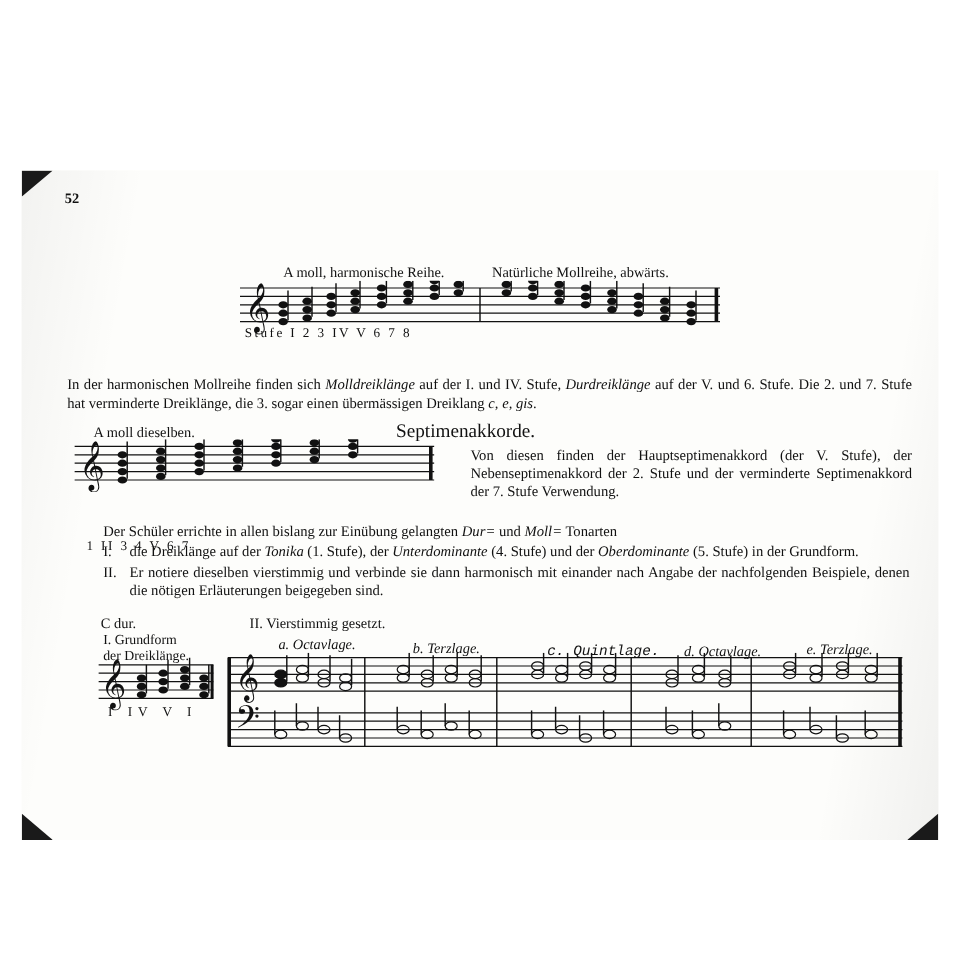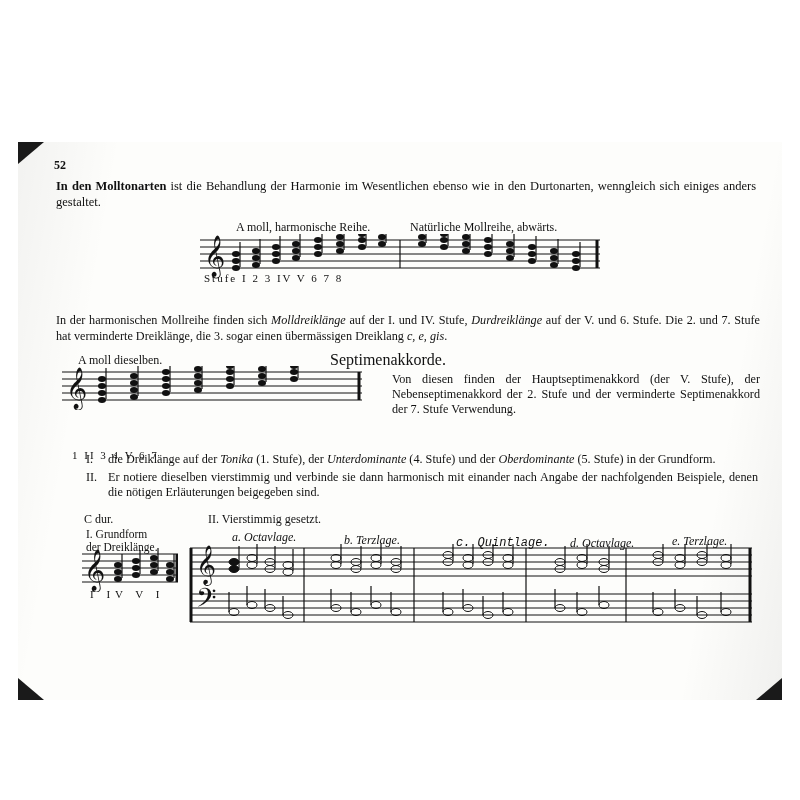--- a/index.html
+++ b/index.html
@@ -100,23 +100,20 @@
 
 <div id="page">
 
   <div id="sheet"></div>
   <div class="corner tl"></div>
   <div class="corner bl"></div>
   <div class="corner br"></div>
 
   <div class="txt pageno">52</div>
 
-  <div class="txt intro">
-    <b>In den Molltonarten</b><span> ist die Behandlung der Harmonie im Wesentlichen ebenso wie in den Durtonarten, wenngleich sich einiges anders gestaltet.</span>
-  </div>
 
 
   <div class="cap" style="left:236px; top:220px;">A moll, harmonische Reihe.</div>
   <div class="cap" style="left:410px; top:220px;">Natürliche Mollreihe, abwärts.</div>
 
   <div class="fig" style="left:200px; top:234px;">
     <svg width="400" height="46" viewBox="0 0 400 46">
       <g class="stafflines">
         <line x1="0" y1="6" x2="400" y2="6"></line>
         <line x1="0" y1="13" x2="400" y2="13"></line>
@@ -299,20 +296,23 @@
           </g>
       </g>
       <line class="barthick" x1="297" y1="6" x2="297" y2="34"></line>
     </svg>
   </div>
   <div class="degrees" style="left:72px; top:402px;margin-top:47px;">1  II   3   4  V   6   7</div>
 
   <div class="txt para p3">Von diesen finden der Hauptseptimenakkord (der V. Stufe), der Nebenseptimenakkord der 2. Stufe und der verminderte Septimenakkord  der 7. Stufe Verwendung.</div>
 
 
+  <div class="txt para p4">
+    <span>Der Schüler errichte in allen bislang zur Einübung gelangten </span><i>Dur=</i><span> und </span><i>Moll=</i><span> Tonarten</span>
+  </div>
 
   <div class="txt list">
     <div class="row">
       <div class="num">I.</div>
       <div class="body">
         <span>die Dreiklänge auf der </span><i>Tonika</i><span> (1. Stufe), der </span><i>Unterdominante</i><span> (4. Stufe) und der </span><i>Oberdominante</i><span> (5. Stufe) in der Grundform.</span>
       </div>
     </div>
     <div class="row" style="margin-top:2px;">
       <div class="num">II.</div>

